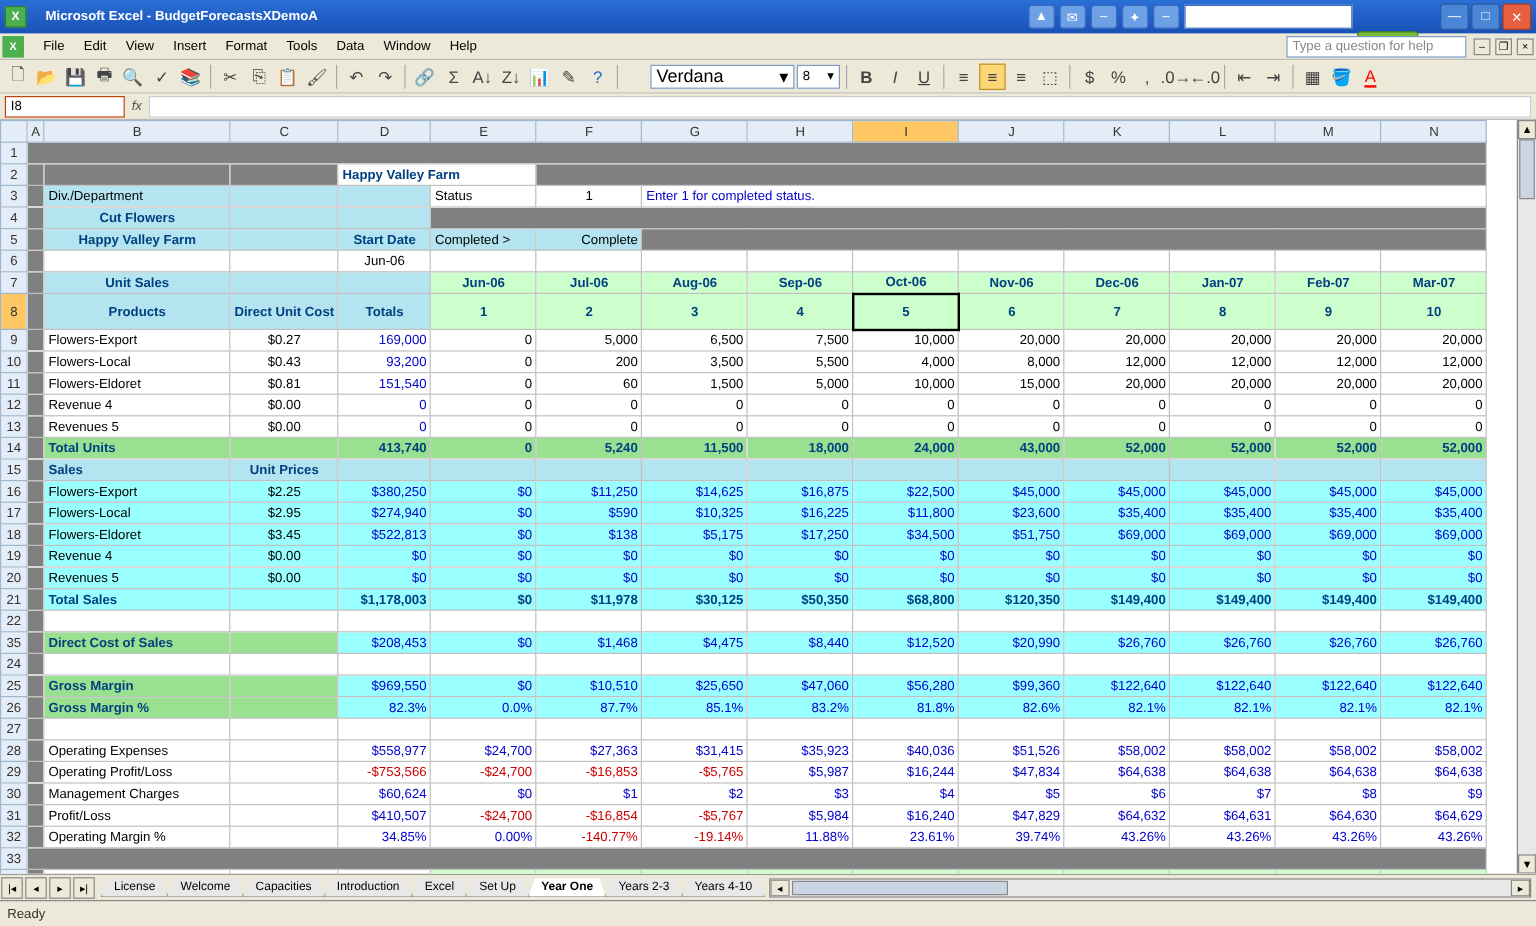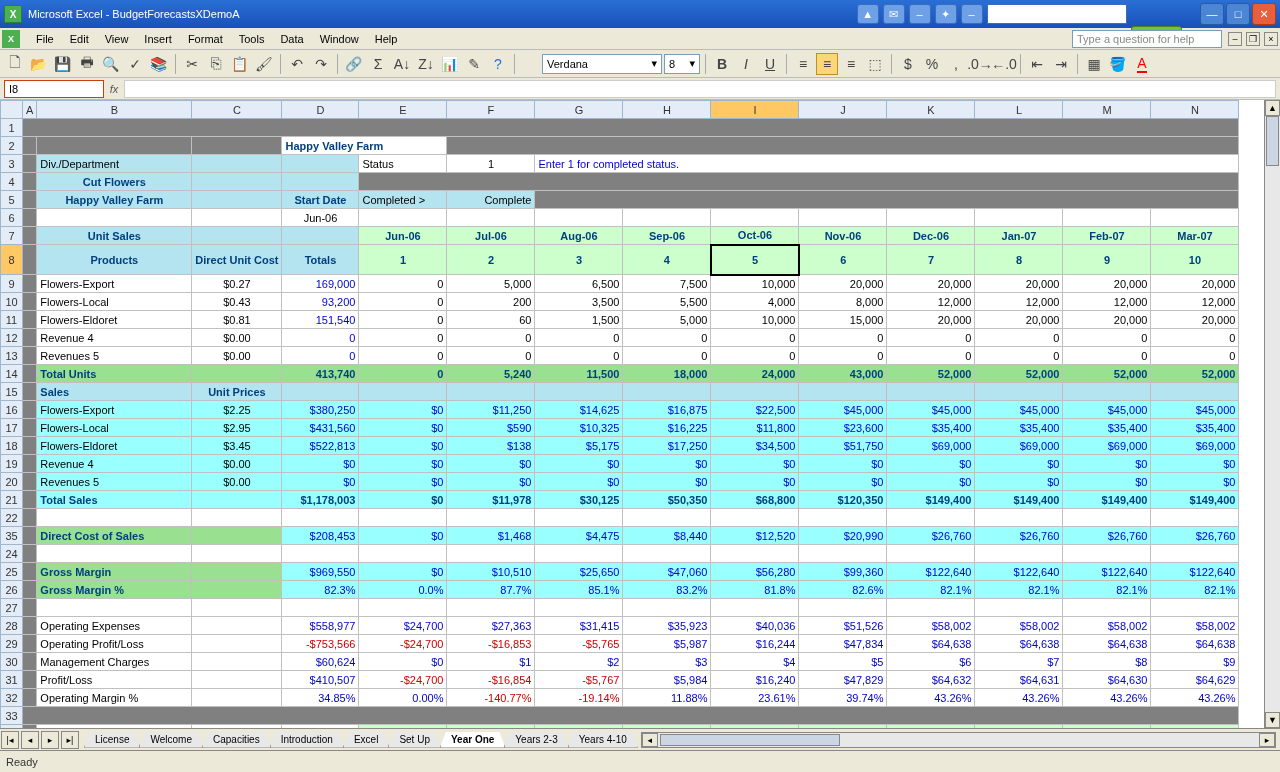--- a/index.html
+++ b/index.html
@@ -1,21 +1,21 @@
 <!DOCTYPE html>
 <html><head>
 <meta charset="utf-8">
 <style>
 * { margin:0; padding:0; box-sizing:border-box; font-family:Tahoma,Verdana,sans-serif; }
 body { background:#ece9d8; font-size:11px; overflow:hidden; width:1280px; height:772px; }
 
 
 .titlebar { background:linear-gradient(#2a6fd5,#1851b8); height:28px; display:flex; align-items:center; color:#fff; padding:0 4px; }
 .titlebar .xl-logo { width:18px; height:18px; background:#4CAF50; border:1px solid #2e7d32; margin-right:6px; display:flex; align-items:center; justify-content:center; color:#fff; font-weight:bold; font-size:10px;}
-.titlebar .title { font-weight:normal; flex:0 0 auto; }
+.titlebar .title { font-weight:bold; flex:0 0 auto;margin-left:10px; }
 .titlebar .spacer { flex:1; }
 .titlebar .widgets { display:flex; align-items:center; gap:4px; margin-right:6px; }
 .titlebar .widgets .ico { width:22px; height:20px; background:#6ea0e6; border:1px solid #3a6bbf; border-radius:3px; display:flex; align-items:center; justify-content:center; color:#fff; font-size:11px;}
 .titlebar .searchbox { background:#fff; width:140px; height:20px; border:1px solid #3a6bbf; }
 .titlebar .searchbtn { background:#7abf3a; border:1px solid #4a8020; color:#fff; height:20px; padding:0 8px; border-radius:3px; font-size:10px; font-weight:bold;margin-top:44px; }
 .titlebar .winbtns { display:flex; gap:2px; margin-left:12px;}
 .titlebar .winbtn { width:24px; height:22px; background:#4a85d6; border:1px solid #2a5aa0; border-radius:3px; display:flex; align-items:center; justify-content:center; color:#fff; }
 .titlebar .winbtn.close { background:#e66040; border-color:#b03a20; }
 
 
@@ -23,21 +23,21 @@
 .menubar .xl-icon { width:18px; height:18px; background:#4CAF50; margin-right:8px; display:flex; align-items:center; justify-content:center; color:#fff; font-size:9px; font-weight:bold;}
 .menubar .menuitem { padding:2px 8px; }
 .menubar .help-input { margin-left:auto; width:150px; height:18px; border:1px solid #7a9cc4; padding:0 4px; color:#888; font-size:11px; }
 .menubar .subwinbtns { display:flex; gap:4px; margin-left:6px; }
 .menubar .subwinbtn { width:14px; height:14px; border:1px solid #888; background:#ece9d8; font-size:9px; display:flex; align-items:center; justify-content:center; }
 
 
 .toolbar { background:#ece9d8; height:28px; display:flex; align-items:center; padding:0 4px; border-bottom:1px solid #bbb; gap:2px;}
 .toolbar .btn { width:22px; height:22px; display:flex; align-items:center; justify-content:center; border:1px solid transparent; font-size:14px; color:#444;}
 .toolbar .sep { width:1px; height:20px; background:#aaa; margin:0 3px; }
-.toolbar .fontsel { width:120px; height:20px; border:1px solid #7a9cc4; background:#fff; font-size:11px; padding:0 4px; display:flex; align-items:center;}
+.toolbar .fontsel { width:120px; height:20px; border:1px solid #7a9cc4; background:#fff; font-size:15px; padding:0 4px; display:flex; align-items:center;}
 .toolbar .sizesel { width:36px; height:20px; border:1px solid #7a9cc4; background:#fff; font-size:11px; padding:0 4px; display:flex; align-items:center;}
 .toolbar .alignbtn.active { background:#fcd77a; border:1px solid #c09020;}
 
 
 .fbar { height:22px; display:flex; align-items:center; border-bottom:1px solid #bbb; background:#ece9d8;}
 .fbar .namebox { width:100px; height:18px; background:#fff; border:1px solid #c2410c; margin-left:4px; padding:0 4px; display:flex; align-items:center;}
 .fbar .fx { width:20px; text-align:center; font-style:italic; color:#555; }
 .fbar .formula { flex:1; height:18px; background:#fff; border:1px solid #ccc; margin-right:4px; }
 
 
@@ -460,21 +460,21 @@
           <td class="mblue r bluetxt">$45,000</td>
           <td class="mblue r bluetxt">$45,000</td>
           <td class="mblue r bluetxt">$45,000</td>
           <td class="mblue r bluetxt">$45,000</td>
         </tr>
         <tr>
           <th class="rowhdr ">17</th>
           <td class="graybg"></td>
           <td class="mblue">Flowers-Local</td>
           <td class="mblue c r">$2.95</td>
-          <td class="mblue r bluetxt">$431,560</td>
+          <td class="mblue r bluetxt">$274,940</td>
           <td class="mblue r bluetxt">$0</td>
           <td class="mblue r bluetxt">$590</td>
           <td class="mblue r bluetxt">$10,325</td>
           <td class="mblue r bluetxt">$16,225</td>
           <td class="mblue r bluetxt">$11,800</td>
           <td class="mblue r bluetxt">$23,600</td>
           <td class="mblue r bluetxt">$35,400</td>
           <td class="mblue r bluetxt">$35,400</td>
           <td class="mblue r bluetxt">$35,400</td>
           <td class="mblue r bluetxt">$35,400</td>

